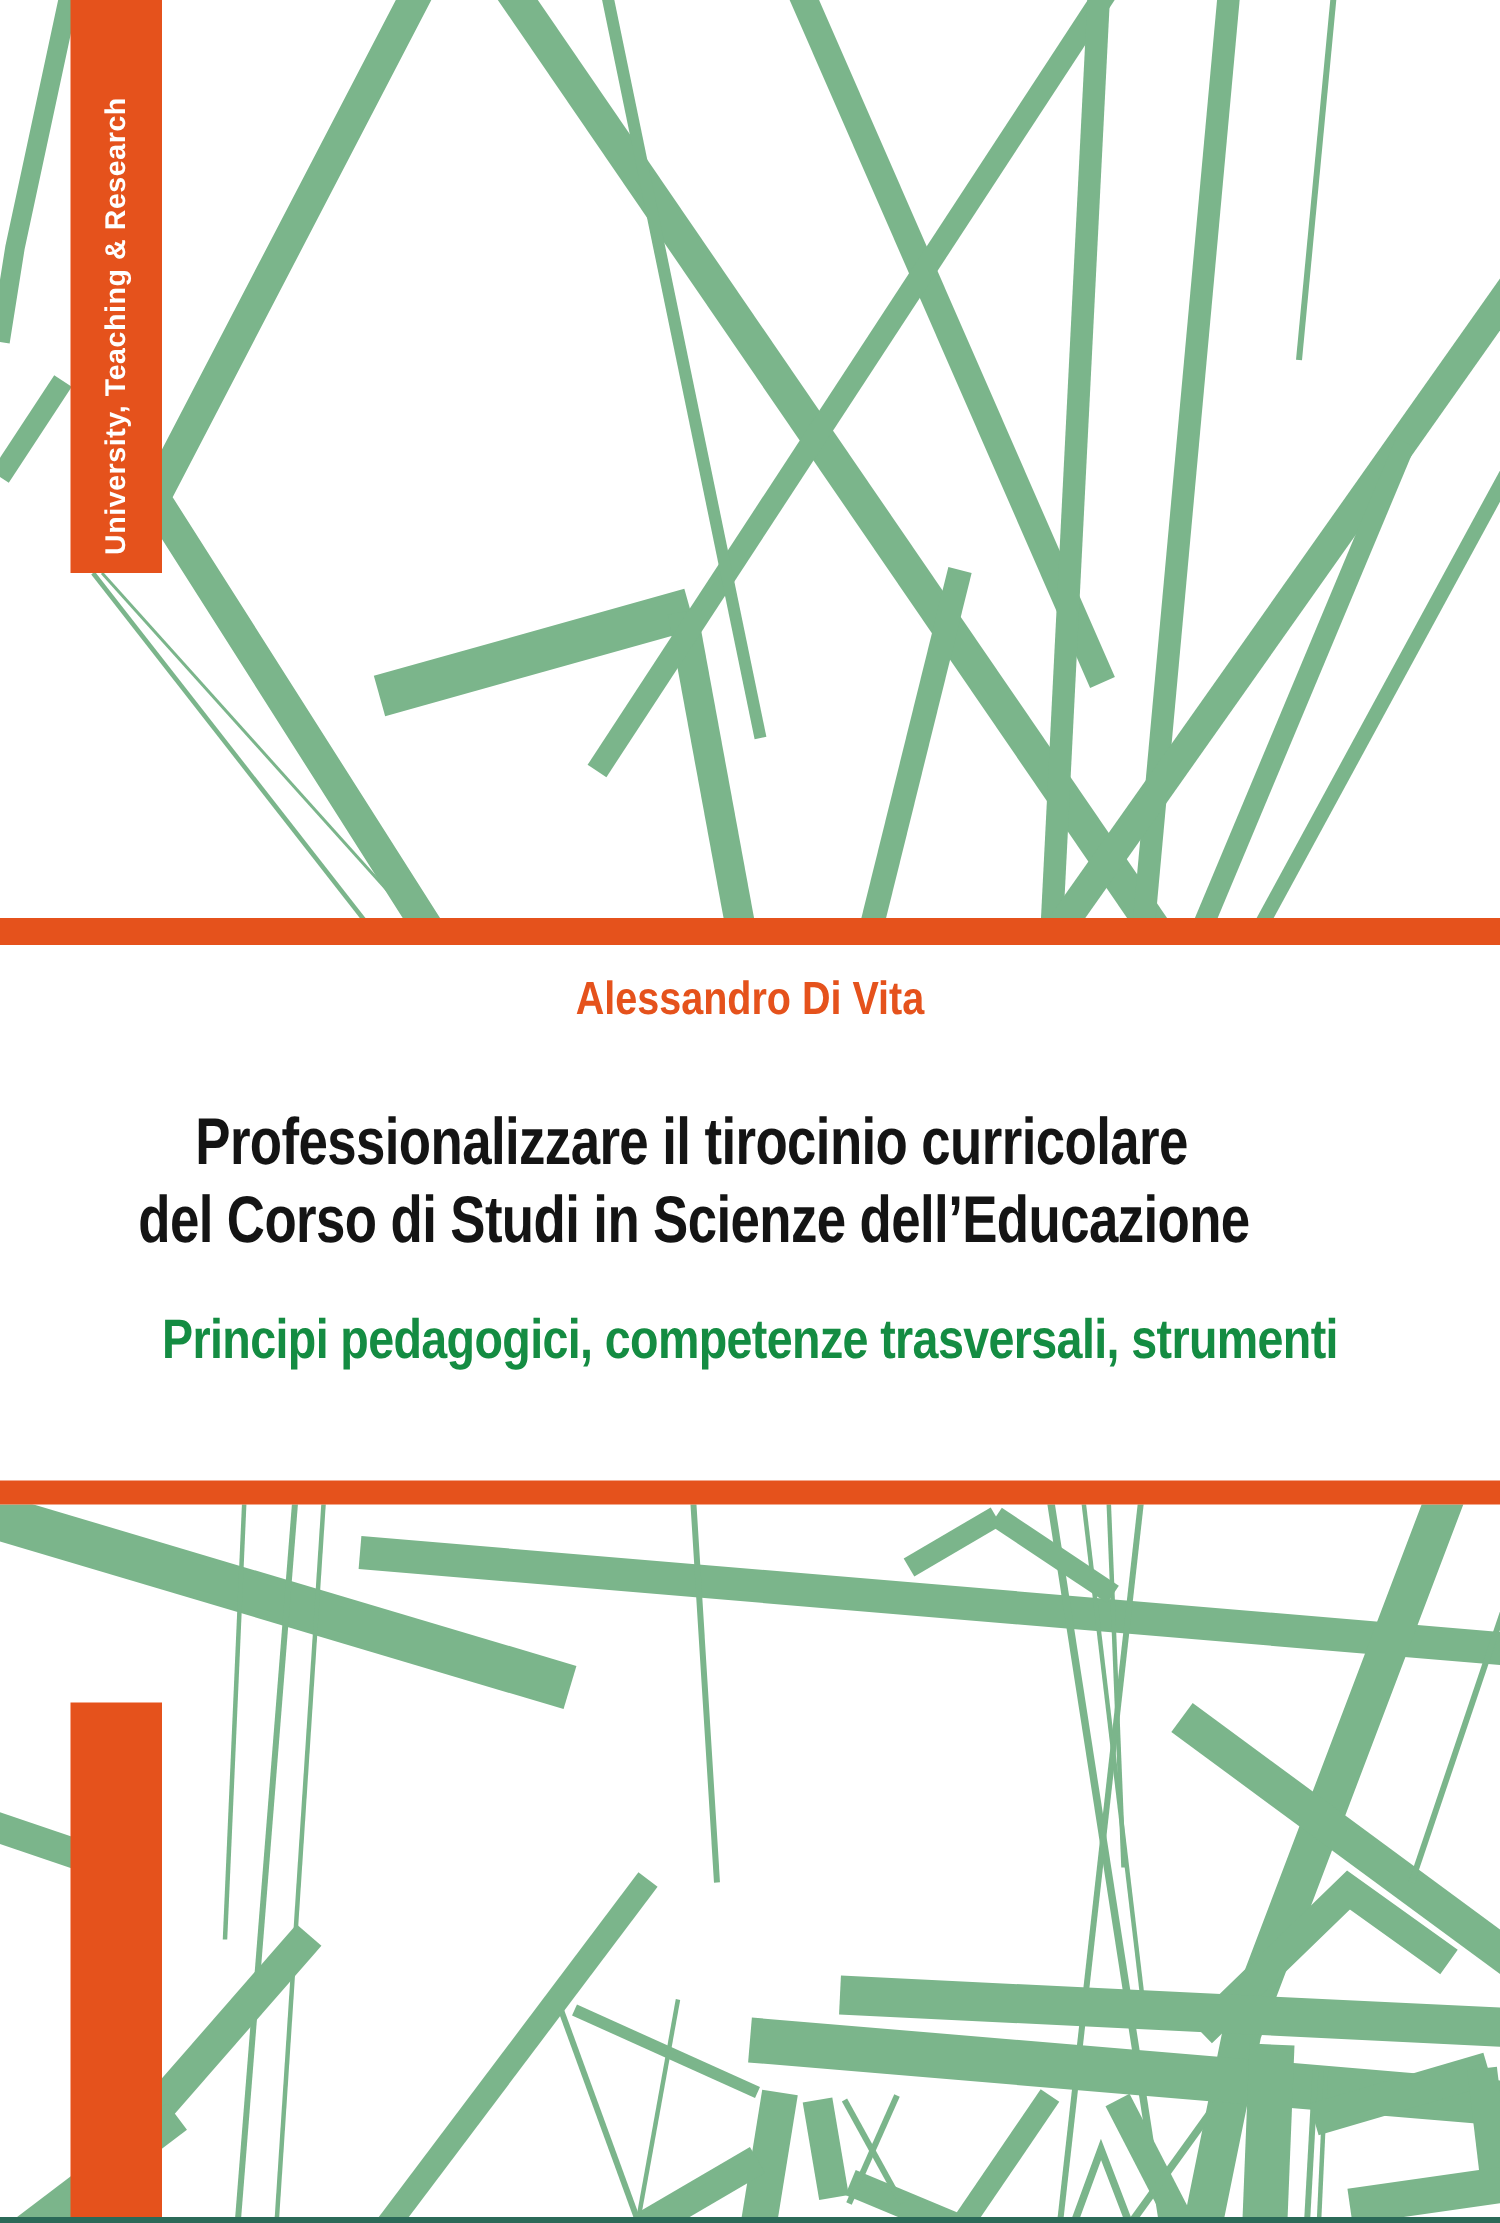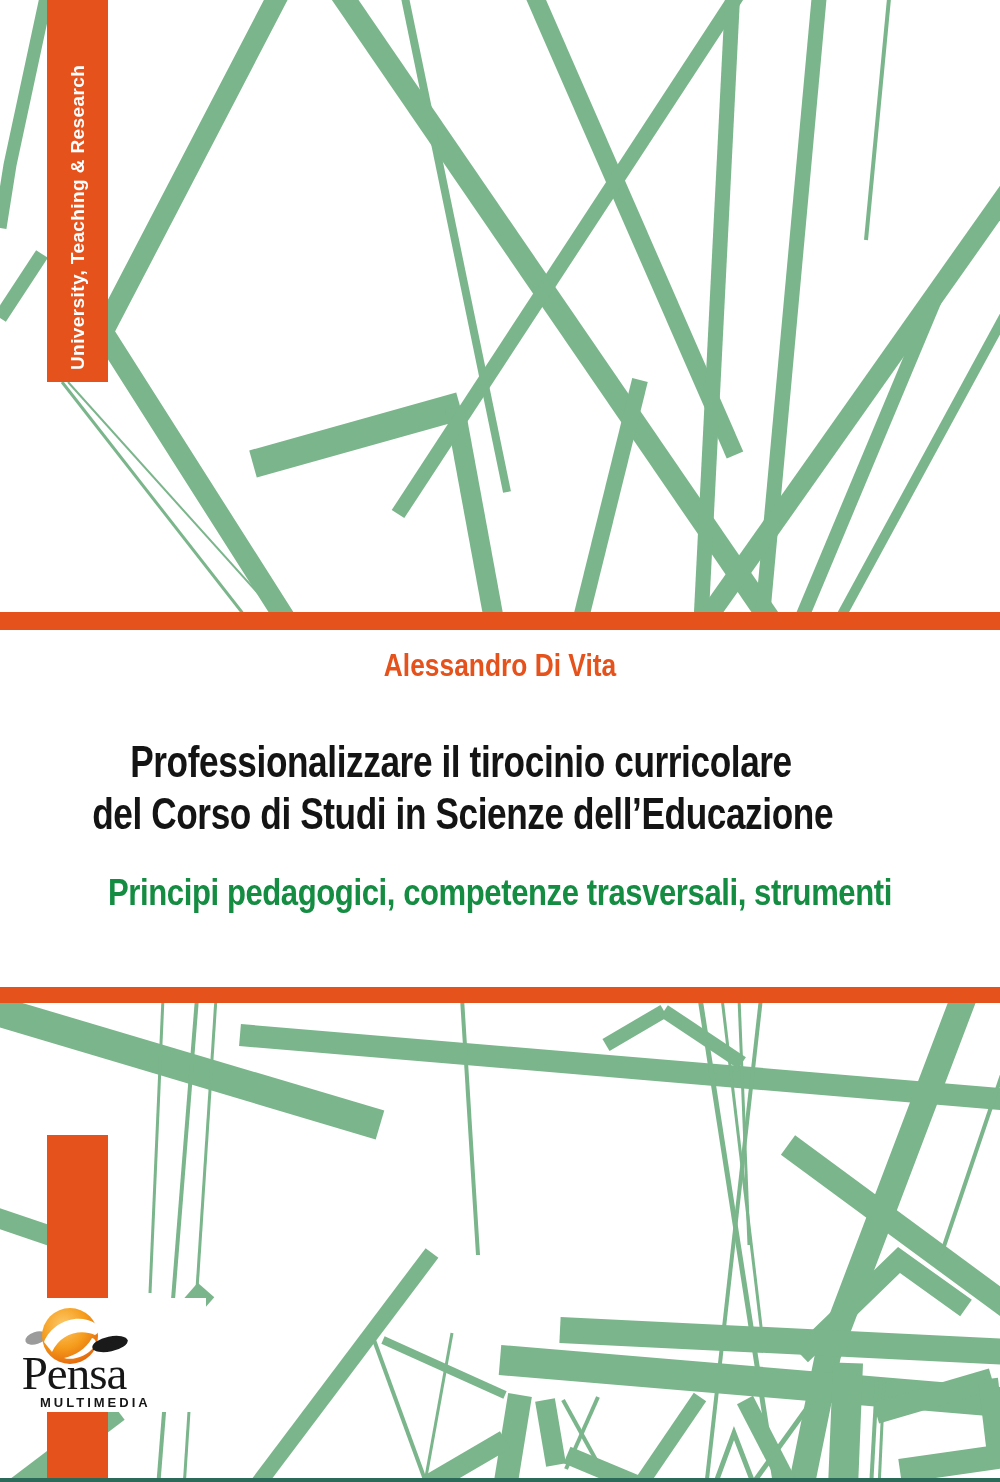--- a/index.html
+++ b/index.html
@@ -139,34 +139,16 @@
   <div class="hbar hbar-1"></div>
   <div class="hbar hbar-2"></div>
 
   <div class="author">Alessandro Di Vita</div>
   <div class="title">
     <span class="line">Professionalizzare il tirocinio curricolare</span>
     <span class="line">del Corso di Studi in Scienze dell’Educazione</span>
   </div>
   <div class="subtitle">Principi pedagogici, competenze trasversali, strumenti</div>
 
-  <div class="logo-box">
-    <svg class="logo-mark" viewBox="0 0 200 72" aria-hidden="true">
-      <defs>
-        <radialGradient id="sphereGrad" cx="38%" cy="30%" r="75%">
-          <stop offset="0%" stop-color="#fdc968"></stop>
-          <stop offset="55%" stop-color="#f59c1c"></stop>
-          <stop offset="100%" stop-color="#e2660c"></stop>
-        </radialGradient>
-      </defs>
-      <ellipse cx="30" cy="40" rx="11" ry="6" fill="#9b9b9b" transform="rotate(-18 30 40)"></ellipse>
-      <circle cx="64" cy="38" r="28" fill="url(#sphereGrad)"></circle>
-      <path d="M 38 44 C 46 24 72 14 90 26 C 94 29 94 35 89 37 C 74 30 54 36 46 54 Z" fill="#ffffff"></path>
-      <path d="M 86 40 C 80 51 68 58 58 60 C 67 63 81 58 88 49 C 91 45 90 41 86 40 Z" fill="#ffffff"></path>
-      <ellipse cx="104" cy="46" rx="18" ry="7.5" fill="#1a1a1a" transform="rotate(-12 104 46)"></ellipse>
-    </svg>
-    <div class="logo-name">Pensa</div>
-    <div class="logo-tagline">MULTIMEDIA</div>
-  </div>
 
   <div class="teal-strip"></div>
 
 </div>
 
 </body></html>

